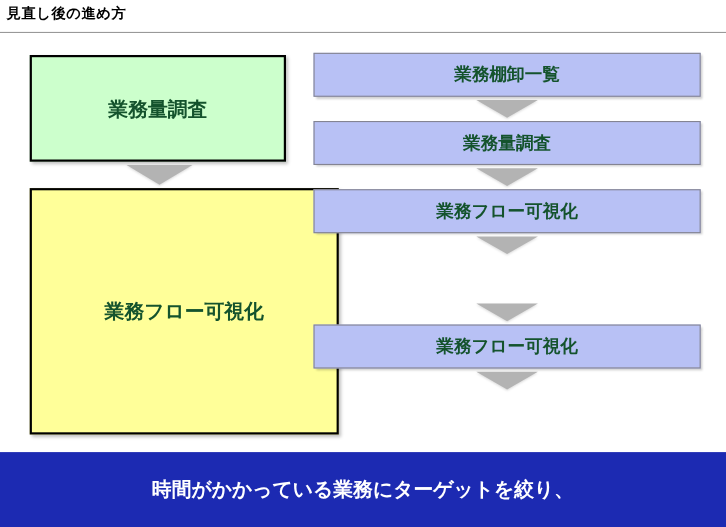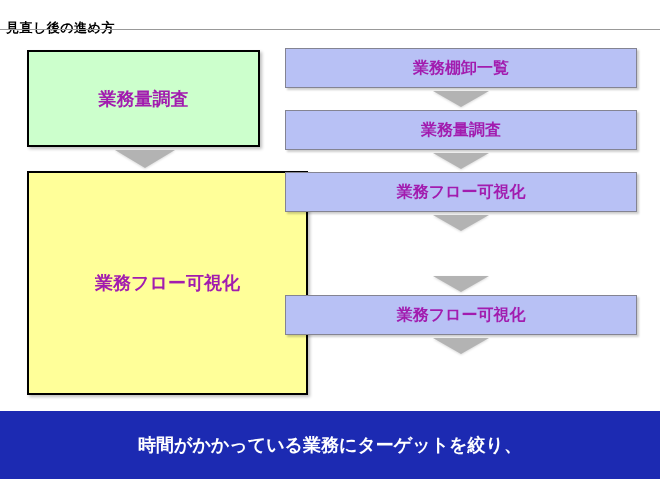--- a/index.html
+++ b/index.html
@@ -7,31 +7,30 @@
     position:relative;
     width:660px;height:479px;
     background:#ffffff;
     font-family:"Liberation Sans", sans-serif;
     overflow:hidden;
   }
   .page-title{
     position:absolute;left:6px;top:3px;
     font-size:13px;font-weight:bold;color:#000000;
     letter-spacing:0.5px;
-    margin-top:16px;
   }
   .rule{
     position:absolute;left:0;top:29px;width:660px;height:0;
     border-top:1px solid #999999;
   }
   .box{
     position:absolute;
     display:flex;align-items:center;justify-content:center;
     text-align:center;
-    color:#a21caf;font-weight:bold;
+    color:#14532d;font-weight:bold;
     box-sizing:border-box;
   }
   .green-box{
     left:27px;top:50px;width:233px;height:97px;
     background:#ccffcc;border:2px solid #000000;
     font-size:18px;
     box-shadow:2px 2px 3px rgba(0,0,0,0.25);
   }
   .yellow-box{
     left:27px;top:171px;width:281px;height:224px;

